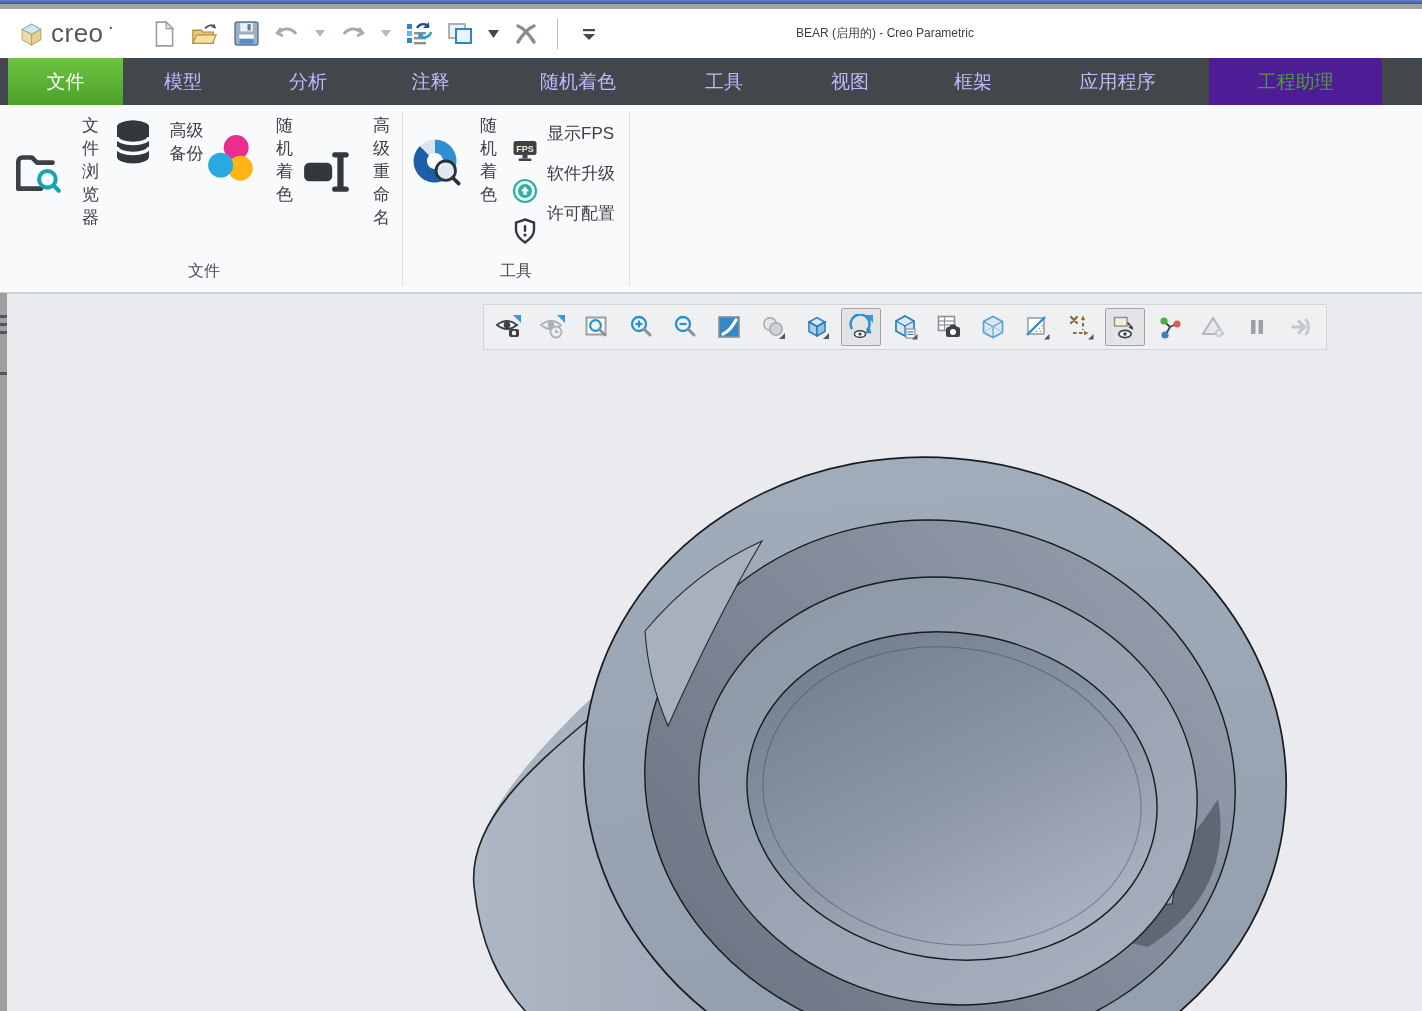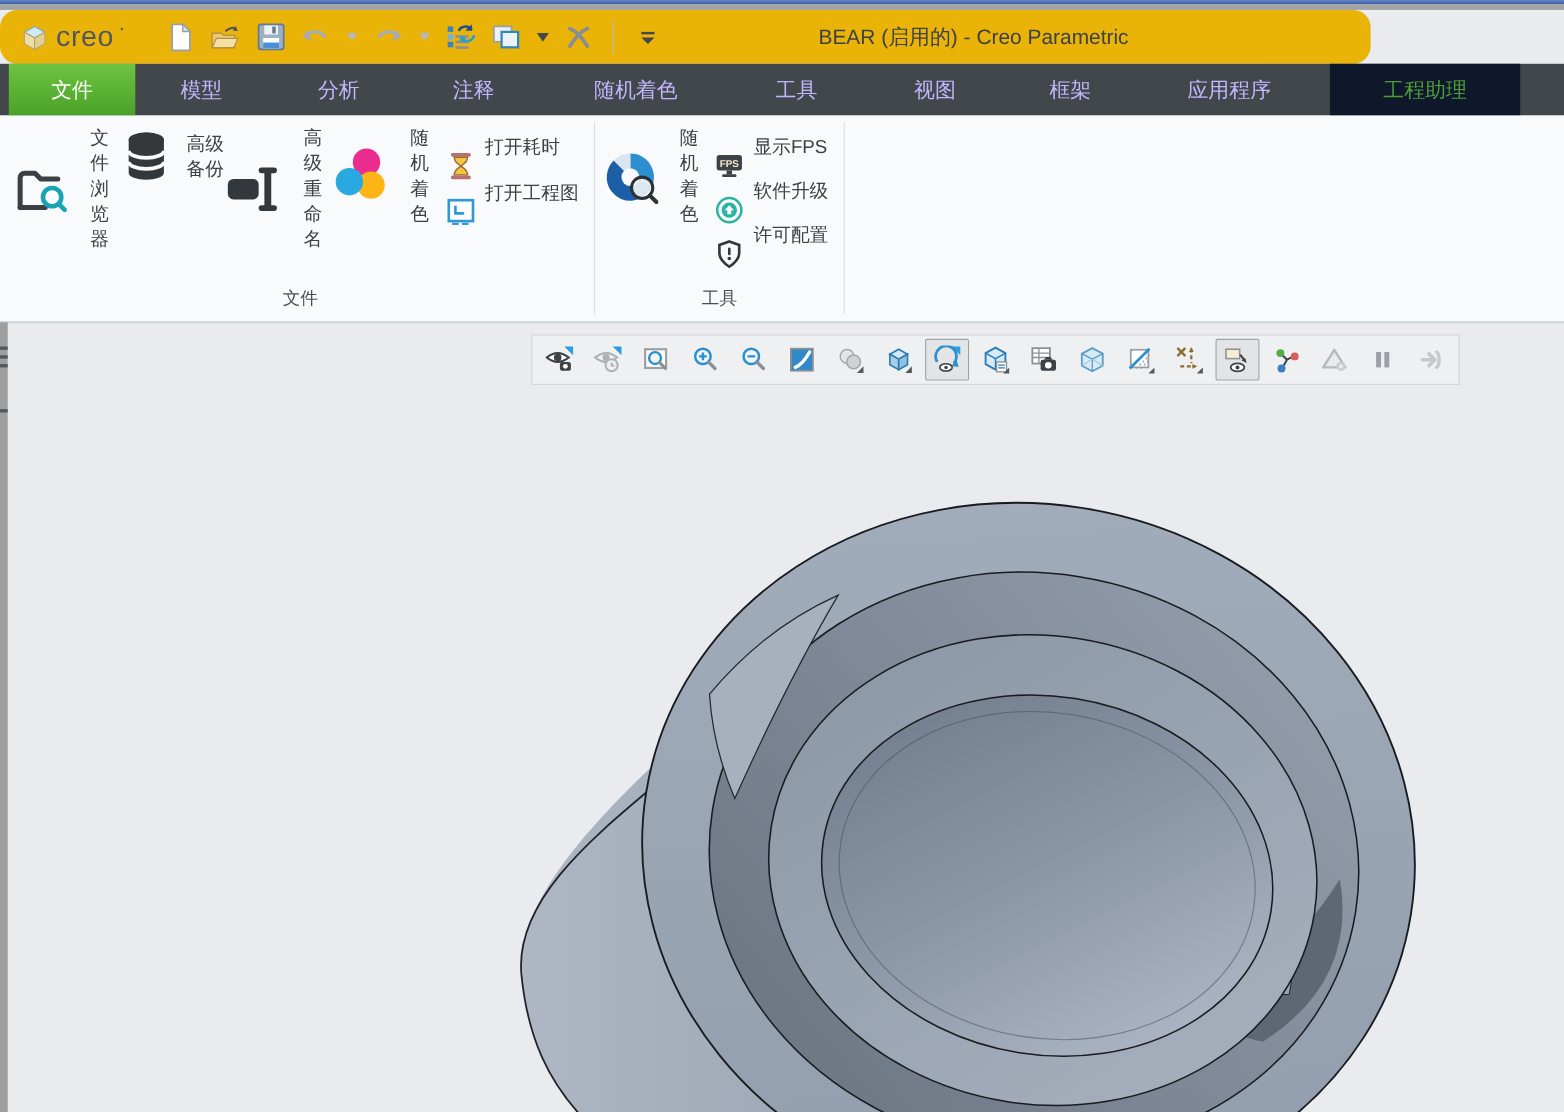--- a/index.html
+++ b/index.html
@@ -3,42 +3,42 @@
 <meta charset="utf-8">
 <style>
   * { box-sizing: border-box; margin: 0; padding: 0; }
   html,body { width:1422px; height:1011px; overflow:hidden; }
   body { position:relative; font-family:"Liberation Sans", sans-serif; background:#e9ebee; color:#3d4144; }
 
   
   .top-blue  { position:absolute; left:0; top:0; width:1422px; height:4px;
                background:linear-gradient(#6286c6,#3a5a9c); }
   .top-gray  { position:absolute; left:0; top:4px; width:1422px; height:5px; background:#a2a3a3; }
-  .titlebar  { position:absolute; left:0; top:9px; width:1246px; height:49px;
-               background:#eab308; display:flex; align-items:center; padding-left:18px;border-radius:16px; }
+  .titlebar  { position:absolute; left:0; top:9px; width:1422px; height:49px;
+               background:#ffffff; display:flex; align-items:center; padding-left:18px; }
   .brand-wrap { display:flex; align-items:center; gap:6px; }
   .brand-text { font-size:26px; color:#54585c; letter-spacing:.5px; }
   .brand-mark { font-size:20px; color:#54585c; position:relative; top:-7px; left:-2px; }
   .qat { display:flex; align-items:center; gap:13px; margin-left:34px; }
   .qat-btn { width:28px; height:30px; display:flex; align-items:center; justify-content:center; }
   .qat-mini { width:12px; }
   .qat-sep { width:1px; height:30px; background:#b7bcc0; margin:0 4px; }
   .win-title { position:absolute; left:560px; width:650px; text-align:center;
-               font-size:19px; color:#3c4247; pointer-events:none; }
+               font-size:12px; color:#3c4247; pointer-events:none; }
 
   
   .tabbar { position:absolute; left:0; top:58px; width:1422px; height:47px;
             background:#42474b; display:flex; padding-left:8px; }
   .tab { height:47px; display:flex; align-items:center; justify-content:center;
          font-size:19px; color:#c4b5fd; cursor:default; }
   .tab.file   { width:115px; background:linear-gradient(#6ec342,#4ba228); color:#fff; }
   .tab.t-mx   { width:120px; } .tab.t-fx { width:130px; } .tab.t-zs { width:115px; }
   .tab.t-rt   { width:180px; } .tab.t-gj { width:112px; } .tab.t-st { width:140px; }
   .tab.t-kj   { width:106px; } .tab.t-yy { width:183px; }
-  .tab.active { width:173px; background:#0f172a; color:#4e9b3a; }
+  .tab.active { width:173px; background:#4c1d95; color:#4e9b3a; }
 
   
   .ribbon { position:absolute; left:0; top:105px; width:1422px; height:188px;
             background:#f9fafb; border-bottom:1px solid #c9d2d7;
             display:flex; align-items:stretch; padding-left:10px; }
   .rgroup { display:flex; flex-direction:column; }
   .rgroup-buttons { display:flex; flex:1; align-items:flex-start; padding-top:6px; }
   .bigbtn { width:97px; display:flex; flex-direction:row; align-items:center;
             gap:10px; padding-top:4px; }
   .bigbtn .bicon { width:56px; height:56px; display:flex; align-items:center; justify-content:center; }
@@ -207,60 +207,37 @@
               <path d="M10 20a16 6.5 0 0 0 32 0" fill="none" stroke="#f9fafb" stroke-width="3.4"></path>
               <path d="M10 30a16 6.5 0 0 0 32 0" fill="none" stroke="#f9fafb" stroke-width="3.4"></path>
               <ellipse cx="26" cy="10" rx="16" ry="6.5" fill="#33383d" stroke="#f9fafb" stroke-width="0"></ellipse>
             </svg>
         </div>
         <div class="blabel">高级备份</div>
       </div>
       <div class="bigbtn">
         <div class="bicon">
           <svg width="54" height="54" viewBox="0 0 52 52">
+              <circle cx="31" cy="13" r="12" fill="#ec2d90"></circle>
+              <circle cx="35" cy="33" r="12" fill="#fdb515"></circle>
+              <circle cx="16" cy="30" r="12" fill="#28aae1"></circle>
+            </svg>
+        </div>
+        <div class="blabel">随机着色</div>
+      </div>
+      <div class="bigbtn">
+        <div class="bicon">
+          <svg width="54" height="54" viewBox="0 0 52 52">
               <rect x="3" y="17" width="27" height="18" rx="5" fill="#33383d"></rect>
               <rect x="35" y="10" width="6" height="32" rx="2" fill="#33383d"></rect>
               <rect x="30" y="7" width="16" height="5" rx="2.5" fill="#33383d"></rect>
               <rect x="30" y="40" width="16" height="5" rx="2.5" fill="#33383d"></rect>
             </svg>
         </div>
         <div class="blabel">高级重命名</div>
-      </div>
-      <div class="bigbtn">
-        <div class="bicon">
-          <svg width="54" height="54" viewBox="0 0 52 52">
-              <circle cx="31" cy="13" r="12" fill="#ec2d90"></circle>
-              <circle cx="35" cy="33" r="12" fill="#fdb515"></circle>
-              <circle cx="16" cy="30" r="12" fill="#28aae1"></circle>
-            </svg>
-        </div>
-        <div class="blabel">随机着色</div>
-      </div>
-      <div class="smallcol">
-        <div class="smallbtn">
-          <span class="sicon">
-            <svg width="24" height="26" viewBox="0 0 24 26">
-                <rect x="3" y="1" width="18" height="3.4" rx="1.5" fill="#b5706f"></rect>
-                <rect x="3" y="21.6" width="18" height="3.4" rx="1.5" fill="#b5706f"></rect>
-                <path d="M6 5h12c0 5-4 6.2-6 8c2 1.8 6 3 6 8H6c0-5 4-6.2 6-8c-2-1.8-6-3-6-8z" fill="#f3c63d" stroke="#9a6a35" stroke-width="1.3"></path>
-              </svg>
-          </span>
-          <span>打开耗时</span>
-        </div>
-        <div class="smallbtn">
-          <span class="sicon">
-            <svg width="26" height="26" viewBox="0 0 26 26">
-                <rect x="2" y="2" width="22" height="19" fill="#fff" stroke="#2d9ad2" stroke-width="2.4"></rect>
-                <path d="M8 7v7h8" fill="none" stroke="#2d9ad2" stroke-width="2.4"></path>
-                <rect x="5" y="22.5" width="6" height="2" fill="#2d9ad2"></rect>
-                <rect x="14" y="22.5" width="6" height="2" fill="#2d9ad2"></rect>
-              </svg>
-          </span>
-          <span>打开工程图</span>
-        </div>
       </div>
     </div>
     <div class="rgroup-label">文件</div>
   </div>
 
   <div class="vsep"></div>
 
   <div class="rgroup">
     <div class="rgroup-buttons">
       <div class="bigbtn">

